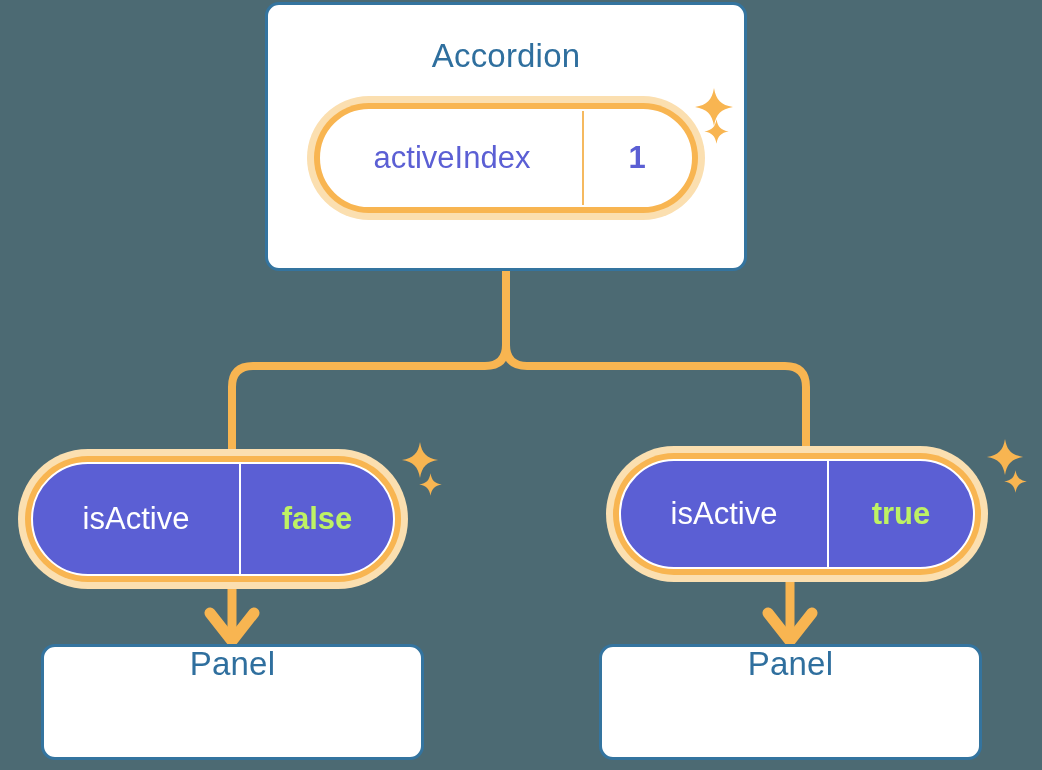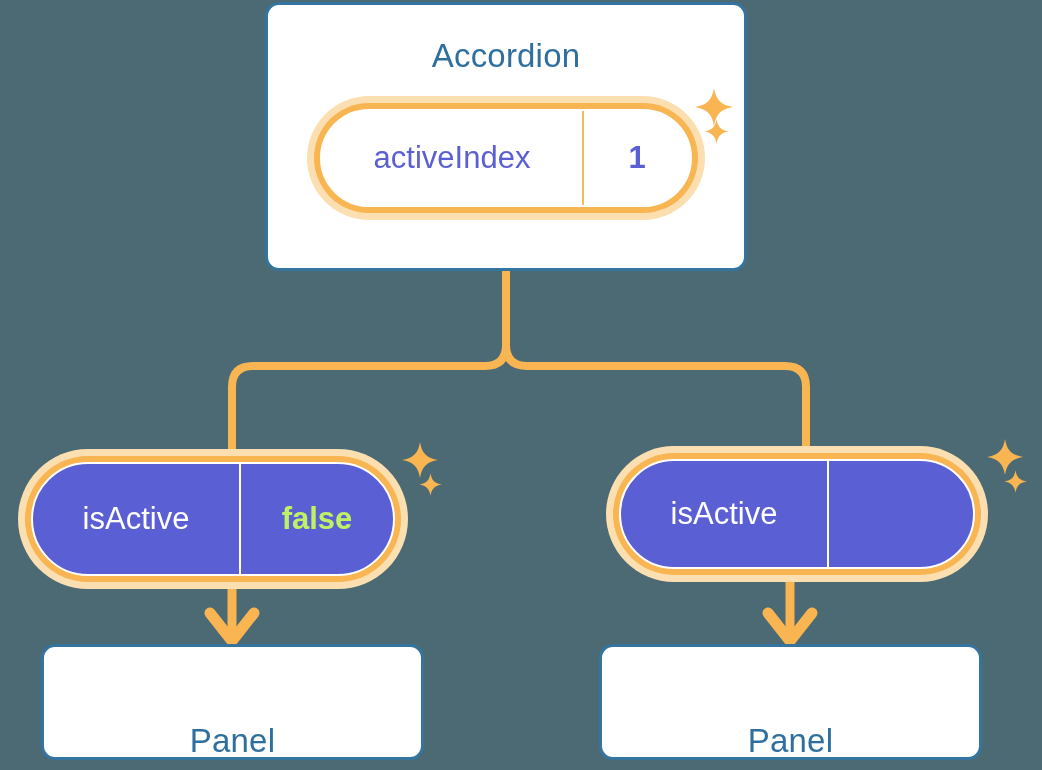--- a/index.html
+++ b/index.html
@@ -52,21 +52,21 @@
   #accordion-card {
     left: 265px;
     top: 2px;
     width: 482px;
     height: 269px;
     padding-top: 34px;
   }
   .panel-card {
     width: 383px;
     height: 116px;
-    justify-content: flex-end;
+    justify-content: flex-start;
   }
   #panel-left  { left: 41px;  top: 644px; }
   #panel-right { left: 599px; top: 644px; }
 
   
   .pill-wrap {
     position: absolute;
     border-radius: 999px;
     
     background: #fbdfb0;
@@ -222,20 +222,21 @@
   </div>
 
   <div class="card panel-card" id="panel-left">
     <div class="card-title">Panel</div>
   </div>
 
   <div class="pill-wrap" id="pill-is-active-right">
     <div class="pill-ring">
       <div class="pill solid">
         <div class="pill-key">isActive</div>
+        <div class="pill-val">true</div>
       </div>
     </div>
   </div>
 
   <div class="sparkle" style="left:985px; top:437px;">
     <svg width="40" height="40" viewBox="0 0 42 42">
       <path d="M21 2 C23 14 28 19 40 21 C28 23 23 28 21 40 C19 28 14 23 2 21 C14 19 19 14 21 2 Z" fill="#f8b551"></path>
     </svg>
   </div>
   <div class="sparkle" style="left:1003px; top:469px;">

